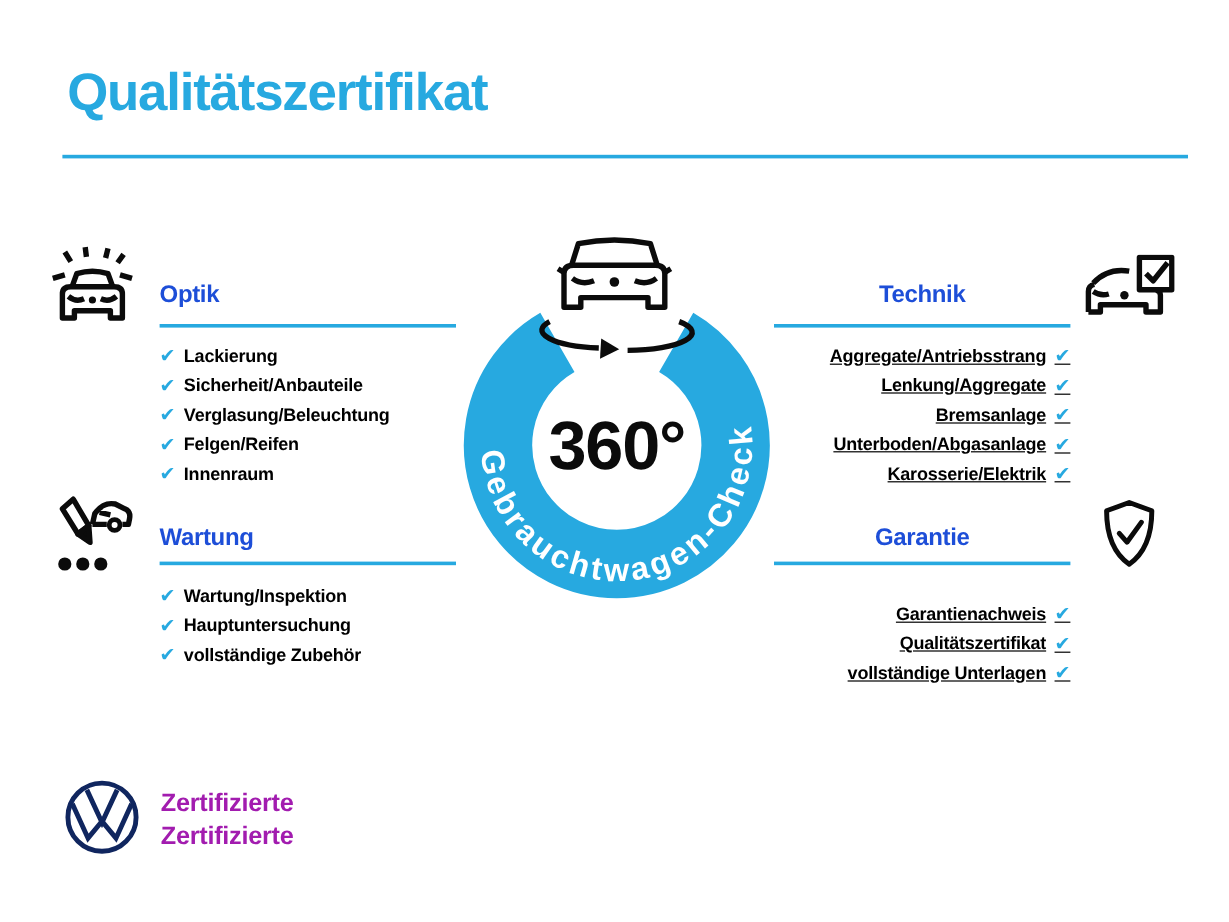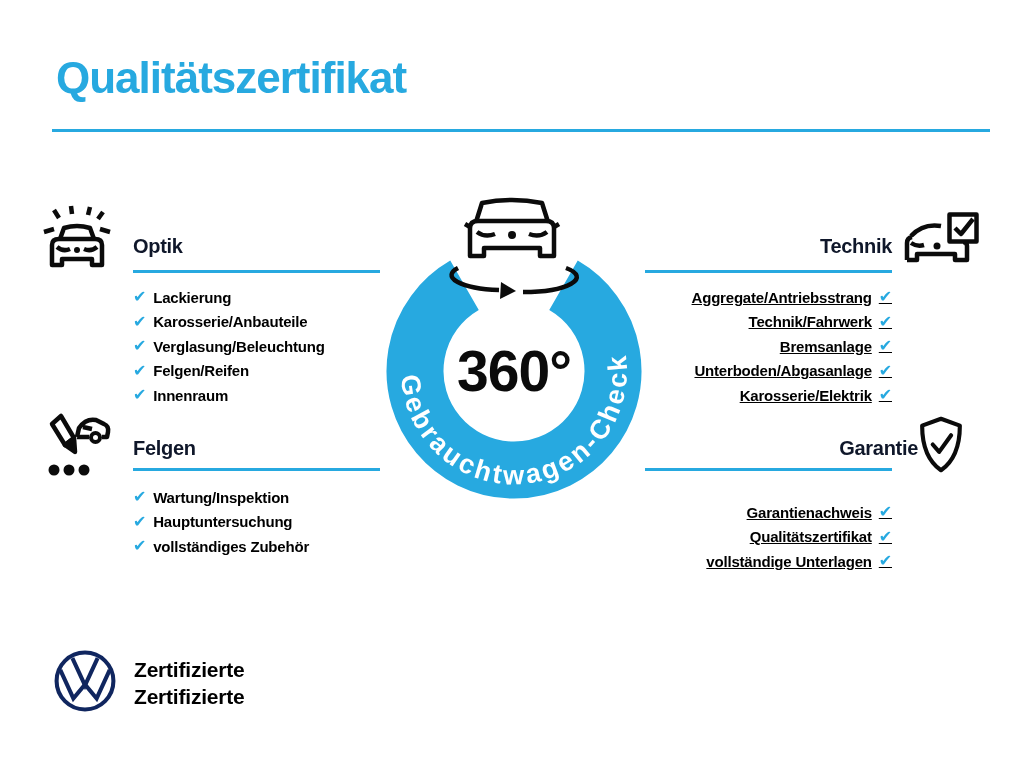--- a/index.html
+++ b/index.html
@@ -9,35 +9,35 @@
     font-family:"Liberation Sans",sans-serif;color:#000;
   }
   .abs{position:absolute;}
   
   .page-title{
     left:56px;top:54px;font-size:44px;font-weight:bold;color:#27A9E0;
     letter-spacing:-1px;line-height:1.1;
   }
   .top-rule{left:52px;top:129px;width:938px;height:3px;background:#27A9E0;}
   
-  .sec-title{font-size:20px;font-weight:bold;color:#0f172a;letter-spacing:-0.3px;line-height:22px;width:247px;}
-  .sec-title.right{text-align:right;}
+  .sec-title{font-size:20px;font-weight:bold;color:#1d4ed8;letter-spacing:-0.3px;line-height:22px;width:247px;}
+  .sec-title.right{text-align:center;}
   .sec-rule{width:247px;height:3px;background:#27A9E0;}
   
   .items{width:247px;}
   .item{display:flex;align-items:center;height:24.5px;font-size:15px;font-weight:bold;letter-spacing:-0.2px;white-space:nowrap;}
   .item.right{justify-content:flex-end;text-decoration:underline;}
   .chk{color:#27A9E0;font-size:16px;line-height:1;font-weight:bold;font-family:"DejaVu Sans","Liberation Sans",sans-serif;}
   .item .chk:first-child{margin-right:7px;}
   .item .chk:last-child{margin-left:7px;}
   
   .icon svg{display:block;}
   .ink{stroke:#0b0b0b;stroke-width:4.5;fill:none;stroke-linejoin:round;}
   
-  .footer-text{left:134px;top:657px;font-size:21px;font-weight:bold;color:#000000;line-height:26.5px;letter-spacing:-0.2px;}
+  .footer-text{left:134px;top:657px;font-size:21px;font-weight:bold;color:#a21caf;line-height:26.5px;letter-spacing:-0.2px;}
 </style>
 </head>
 <body>
 
 <div class="canvas">
 
   <div class="abs page-title">Qualitätszertifikat</div>
   <div class="abs top-rule"></div>
 
   <div class="abs icon" style="left:43px;top:205px;">
@@ -84,36 +84,36 @@
     <svg width="46" height="57" viewBox="0 0 50 62">
       <g class="ink">
         <path d="M 25,3 L 45.5,10.5 C 45.5,34 38.5,49.5 25,59 C 11.5,49.5 4.5,34 4.5,10.5 Z"></path>
         <path d="M 16,31 L 23,39 L 36,21" stroke-linecap="round"></path>
       </g>
     </svg>
   </div>
 
   <div class="abs sec-title" style="left:133px;top:235px;">Optik</div>
   <div class="abs sec-title right" style="left:645px;top:235px;">Technik</div>
-  <div class="abs sec-title" style="left:133px;top:437px;">Felgen</div>
-  <div class="abs sec-title right" style="left:671px;top:437px;">Garantie</div>
+  <div class="abs sec-title" style="left:133px;top:437px;">Wartung</div>
+  <div class="abs sec-title right" style="left:645px;top:437px;">Garantie</div>
 
   <div class="abs sec-rule" style="left:133px;top:270px;"></div>
   <div class="abs sec-rule" style="left:645px;top:270px;"></div>
   <div class="abs sec-rule" style="left:133px;top:468px;"></div>
   <div class="abs sec-rule" style="left:645px;top:468px;"></div>
 
   <div class="abs items" style="left:133px;top:285px;">
     <div class="item">
         <span class="chk">✔</span>
         <span>Lackierung</span>
       </div>
     <div class="item">
         <span class="chk">✔</span>
-        <span>Karosserie/Anbauteile</span>
+        <span>Sicherheit/Anbauteile</span>
       </div>
     <div class="item">
         <span class="chk">✔</span>
         <span>Verglasung/Beleuchtung</span>
       </div>
     <div class="item">
         <span class="chk">✔</span>
         <span>Felgen/Reifen</span>
       </div>
     <div class="item">
@@ -121,21 +121,21 @@
         <span>Innenraum</span>
       </div>
   </div>
 
   <div class="abs items" style="left:645px;top:285px;">
     <div class="item right">
         <span>Aggregate/Antriebsstrang</span>
         <span class="chk">✔</span>
       </div>
     <div class="item right">
-        <span>Technik/Fahrwerk</span>
+        <span>Lenkung/Aggregate</span>
         <span class="chk">✔</span>
       </div>
     <div class="item right">
         <span>Bremsanlage</span>
         <span class="chk">✔</span>
       </div>
     <div class="item right">
         <span>Unterboden/Abgasanlage</span>
         <span class="chk">✔</span>
       </div>
@@ -149,21 +149,21 @@
     <div class="item">
         <span class="chk">✔</span>
         <span>Wartung/Inspektion</span>
       </div>
     <div class="item">
         <span class="chk">✔</span>
         <span>Hauptuntersuchung</span>
       </div>
     <div class="item">
         <span class="chk">✔</span>
-        <span>vollständiges Zubehör</span>
+        <span>vollständige Zubehör</span>
       </div>
   </div>
 
   <div class="abs items" style="left:645px;top:484px;margin-top:16px;">
     <div class="item right">
         <span>Garantienachweis</span>
         <span class="chk">✔</span>
       </div>
     <div class="item right">
         <span>Qualitätszertifikat</span>

